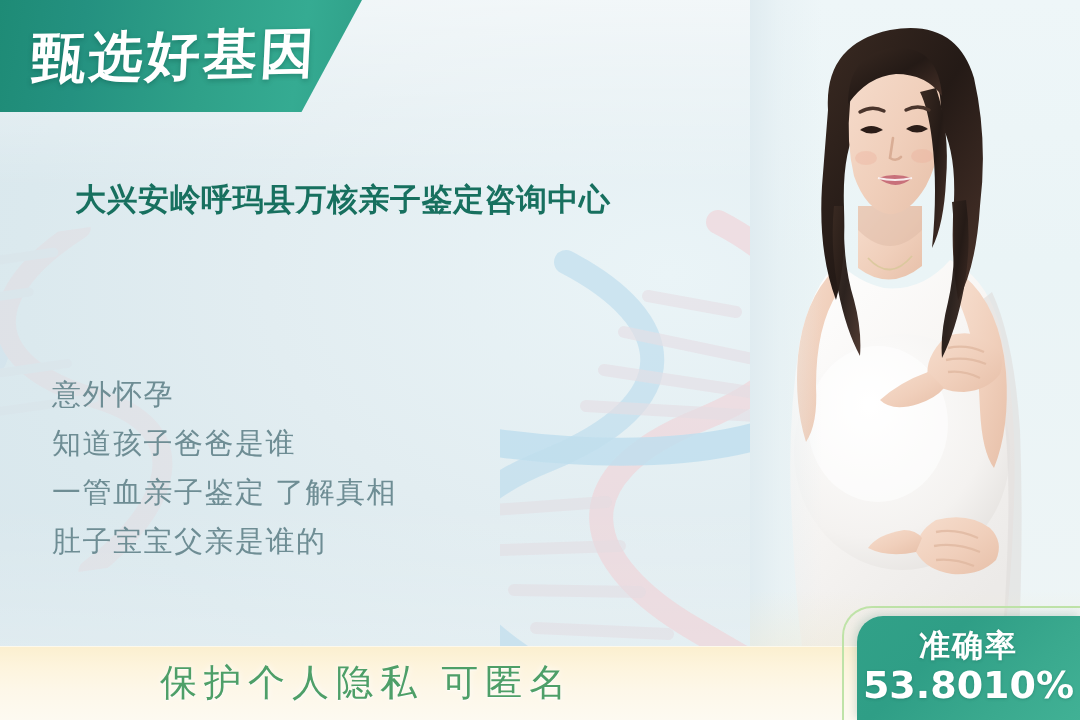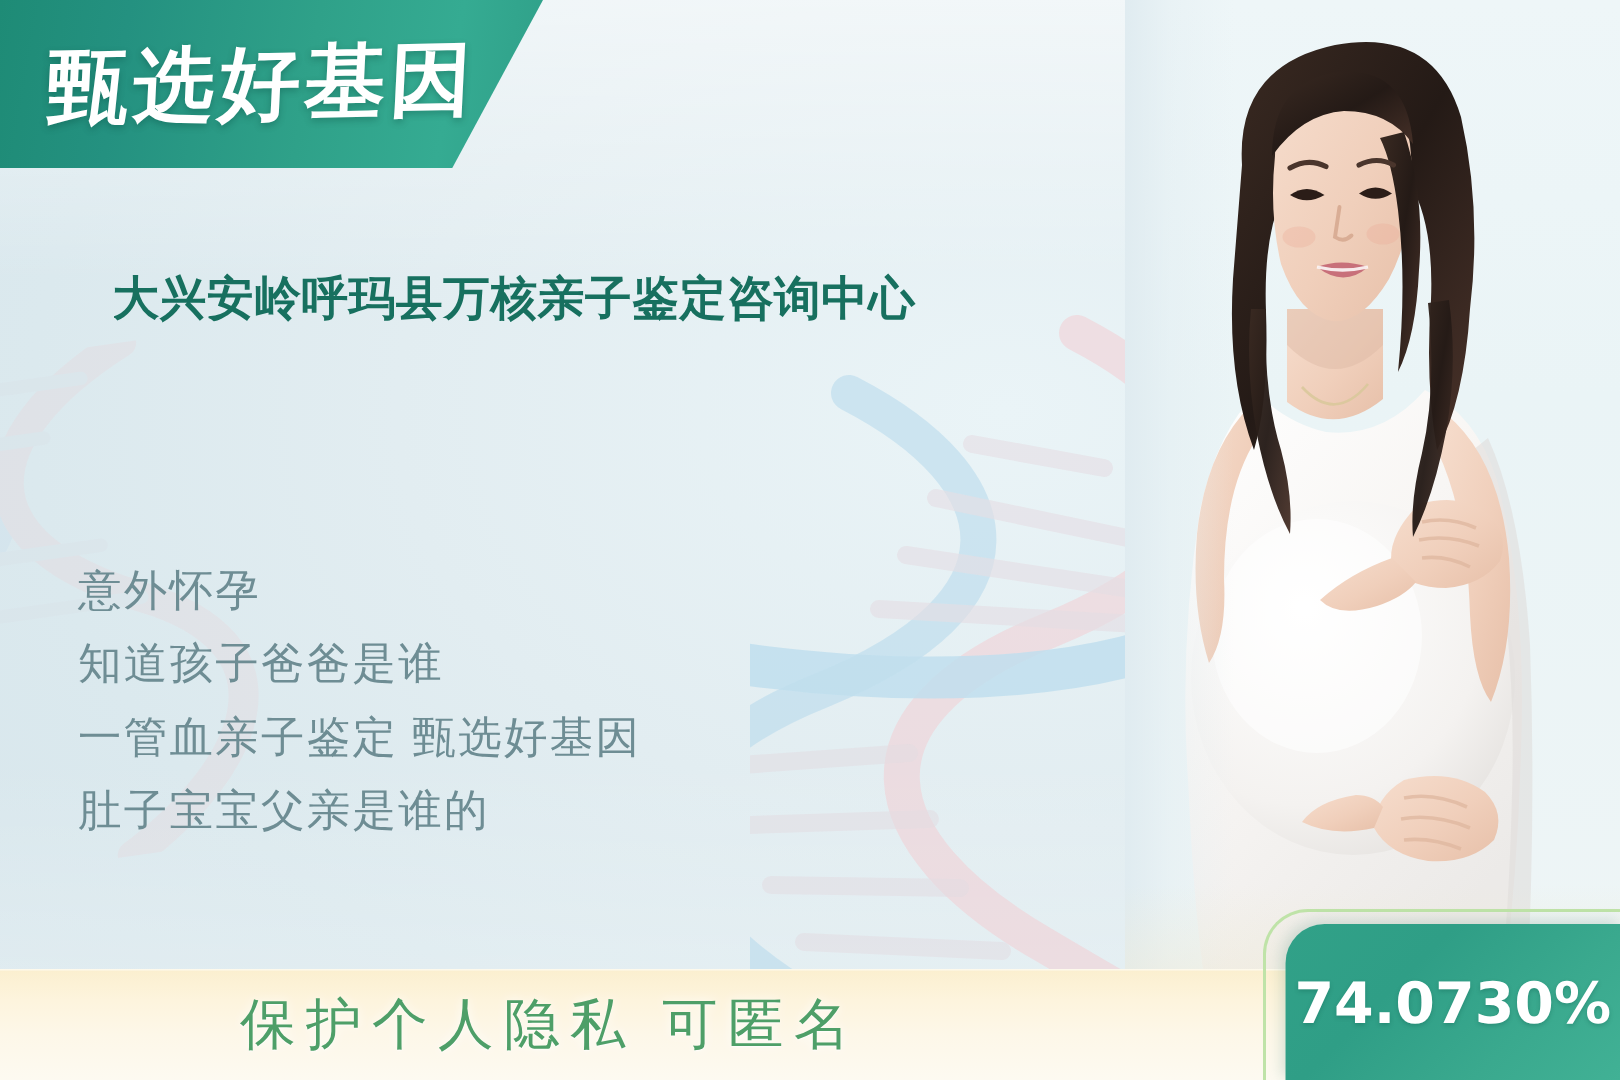--- a/index.html
+++ b/index.html
@@ -296,28 +296,29 @@
 
   <div class="logo-ribbon">
     <span class="logo-text">甄选好基因</span>
   </div>
 
   <h1 class="headline">大兴安岭呼玛县万核亲子鉴定咨询中心</h1>
 
   <div class="copy">
     <div class="copy-line">意外怀孕</div>
     <div class="copy-line">知道孩子爸爸是谁</div>
-    <div class="copy-line">一管血亲子鉴定 甄选好基因</div>
+    <div class="copy-line">一管血亲子鉴定 了解真相</div>
     <div class="copy-line">肚子宝宝父亲是谁的</div>
   </div>
 
   <div class="bottom-bar">
     <div class="bottom-text">保护个人隐私 可匿名</div>
   </div>
 
   <div class="badge-wrap">
     <div class="badge-outline"></div>
     <div class="badge">
-      <div class="badge-value">74.0730%</div>
+      <div class="badge-label">准确率</div>
+      <div class="badge-value">53.8010%</div>
     </div>
   </div>
 
 </div>
 
 </body></html>

